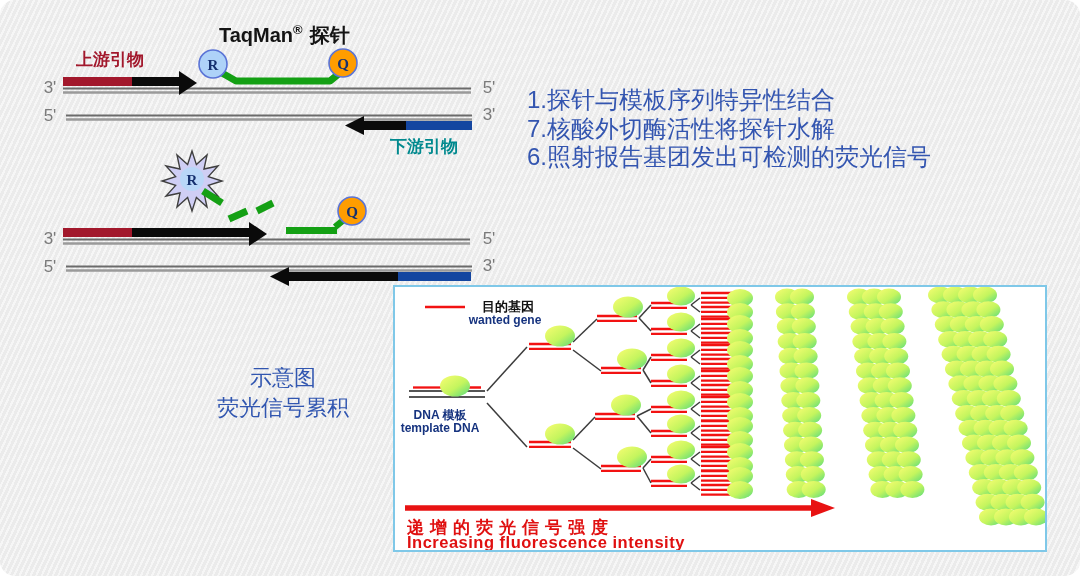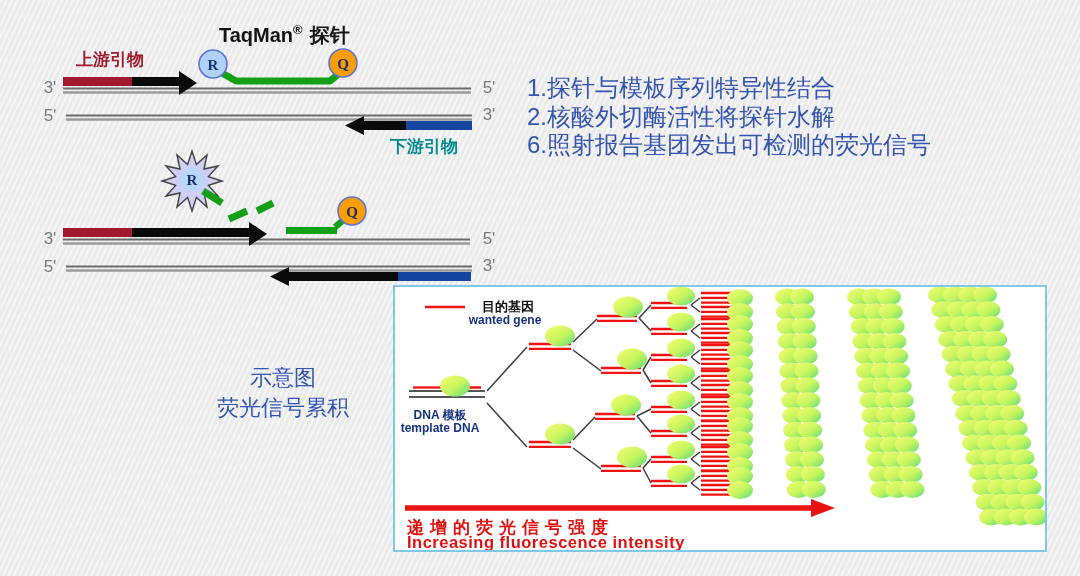--- a/index.html
+++ b/index.html
@@ -3,30 +3,31 @@
 <meta charset="utf-8">
 <style>
   html,body{margin:0;padding:0;}
   body{font-family:"Liberation Sans",sans-serif;}
   .slide{
     position:relative;width:1080px;height:576px;overflow:hidden;
     background:#ebebeb;
     background-image:repeating-linear-gradient(115deg,
       rgba(255,255,255,.55) 0px, rgba(255,255,255,.55) 2px,
       rgba(0,0,0,0) 2px, rgba(0,0,0,0) 5px);
+    border-radius:15px;
   }
   svg text{font-family:"Liberation Sans",sans-serif;}
   .t-title{font-size:20px;font-weight:bold;fill:#141414;}
   .t-reg{font-size:13px;font-weight:bold;fill:#141414;}
   .t-end{font-size:17px;fill:#7a7a7a;}
   .t-red{font-size:17px;font-weight:bold;fill:#a2182c;}
   .t-teal{font-size:17px;font-weight:bold;fill:#00898e;}
   .t-rq{font-family:"Liberation Serif",serif;font-weight:bold;font-size:15px;fill:#15306e;}
   .steps{
-    position:absolute;left:527px;top:74px;width:545px;
+    position:absolute;left:527px;top:86px;width:545px;
     color:#3355b0;font-size:24px;line-height:28.5px;white-space:nowrap;
   }
   .caption{
     position:absolute;left:193px;top:363px;width:180px;text-align:center;
     color:#3156b0;font-size:22px;line-height:30px;
   }
   .amp-box{
     position:absolute;left:393px;top:285px;width:650px;height:263px;
     background:#ffffff;border:2px solid #7fc8e8;
   }
@@ -103,21 +104,21 @@
       <rect x="287" y="272" width="111" height="9" fill="#0a0a0a"></rect>
       <polygon points="289,267 289,286 270,276.5" fill="#0a0a0a"></polygon>
       <text x="50" y="272" text-anchor="middle" class="t-end">5'</text>
       <text x="489" y="271" text-anchor="middle" class="t-end">3'</text>
     </g>
   </svg>
 
   
   <div class="steps">
     <div>1.探针与模板序列特异性结合</div>
-    <div>2.核酸外切酶活性将探针水解</div>
+    <div>7.核酸外切酶活性将探针水解</div>
     <div>6.照射报告基团发出可检测的荧光信号</div>
   </div>
 
   
   <div class="caption">
     <div>示意图</div>
     <div>荧光信号累积</div>
   </div>
 
   

